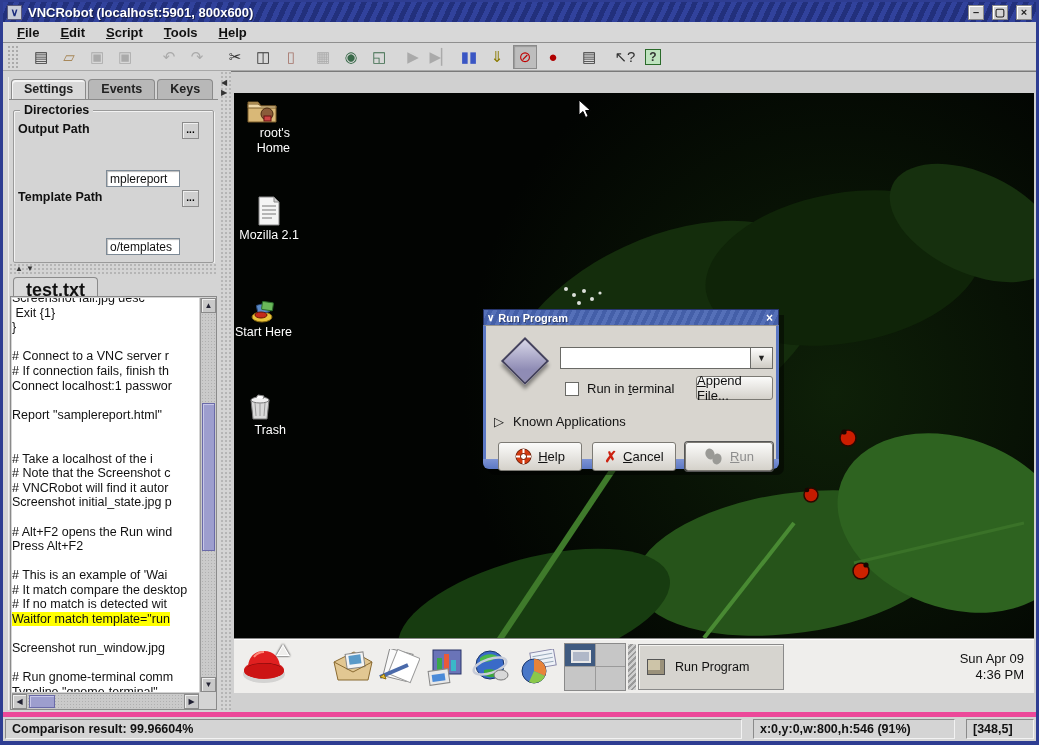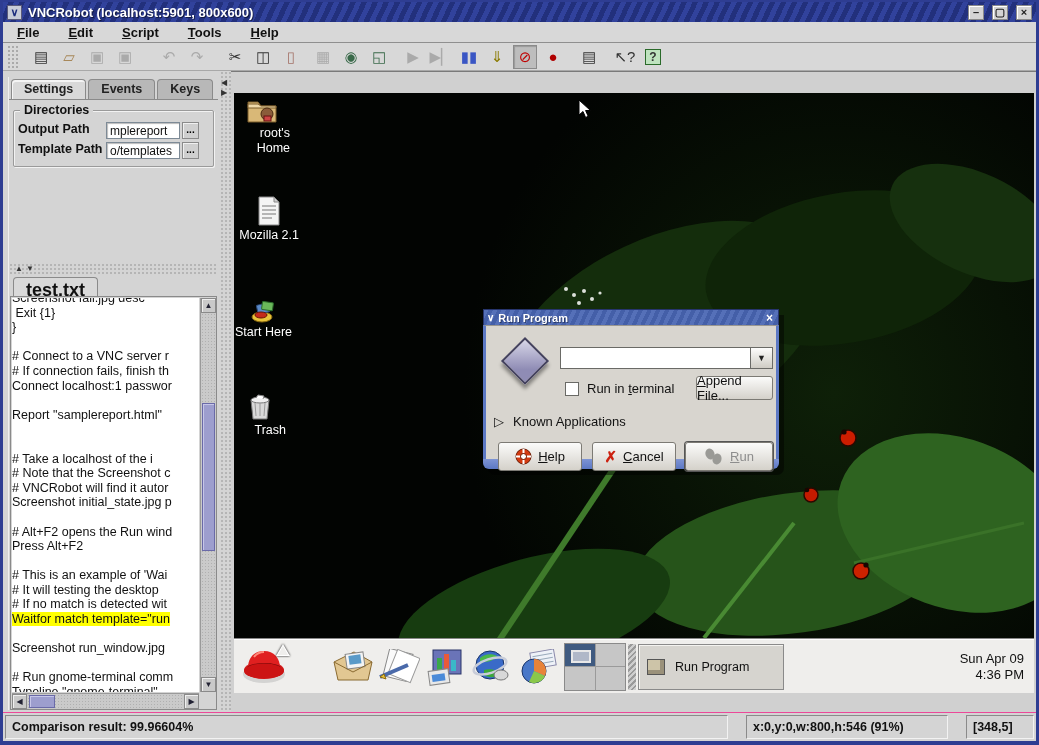--- a/index.html
+++ b/index.html
@@ -13,21 +13,21 @@
   .title-icon { width:15px; height:15px; background:#c8ccd8; border:1px solid #5a5a7a; color:#1c2c7c;
     font-weight:bold; font-size:11px; line-height:13px; text-align:center; }
   .title-text { color:#fff; font-weight:bold; font-size:13px; flex:1;
     text-shadow:1px 1px 0 rgba(0,0,0,.5); white-space:nowrap; }
   .win-btn { width:16px; height:15px; background:#d4d4d4; border:1px solid #8a8a8a;
     box-shadow:inset 1px 1px 0 #fff; font-size:11px; line-height:13px; text-align:center;
     font-weight:bold; color:#222; margin-left:2px; }
 
   
   .menubar { position:absolute; left:3px; top:22px; right:3px; height:21px; background:#d8d8d8;
-    border-bottom:1px solid #8f8f8f; display:flex; align-items:center; gap:16px; padding:0 10px; }
+    border-bottom:1px solid #8f8f8f; display:flex; align-items:center; gap:8px; padding:0 10px; }
   .menu-item { font-weight:bold; font-size:13px; color:#111; padding:2px 9px 2px 4px; }
 
   
   .toolbar { position:absolute; left:3px; top:43px; right:3px; height:28px; background:#d8d8d8;
     border-bottom:1px solid #a8a8a8; display:flex; align-items:center; padding-left:4px; }
   .tb-handle { width:12px; height:24px; margin-right:8px;
     background-image:radial-gradient(#aaa 28%, transparent 30%); background-size:4px 4px; }
   .tb { width:24px; height:24px; display:flex; align-items:center; justify-content:center; margin:0 2px; }
   .tb-g { font-size:15px; color:#333; line-height:1; }
   .tb.dis .tb-g { color:#aaa; }
@@ -47,21 +47,21 @@
   .tab.active { background:#d9d9d9; box-shadow:inset 1px 2px 0 #f4f4f4; }
   .settings-pane { position:absolute; left:0; top:22px; right:0; height:162px;
     border-top:1px solid #8a8a8a; padding:3px 4px; }
   .group { position:relative; border:1px solid #9a9a9a; box-shadow:1px 1px 0 #f2f2f2 inset, 1px 1px 0 #f2f2f2;
     border-radius:2px; margin-top:7px; padding:8px 4px 4px; }
   .group-title { position:absolute; top:-8px; left:6px; background:#d4d4d4; padding:0 4px;
     font-weight:bold; font-size:12.5px; color:#111; }
   .frow { display:flex; align-items:flex-start; margin:3px 0; }
   .flabel { font-weight:bold; font-size:12.5px; color:#111; white-space:nowrap; }
   .tfield { height:17px; background:#fff; border:1px solid #7d8a96; box-shadow:inset 1px 1px 1px #bbb;
-    font-size:12px; padding:1px 3px; white-space:nowrap; overflow:hidden; line-height:14px; color:#111; }
+    font-size:12px; padding:1px 3px; white-space:nowrap; overflow:hidden; line-height:14px; color:#111;margin-top:48px; }
   .browse-btn { width:17px; height:17px; margin-left:2px; background:#cfcfcf; border:1px solid #8a8a8a;
     box-shadow:inset 1px 1px 0 #f0f0f0; font-weight:bold; font-size:10px; text-align:center; line-height:14px; }
   .cbx { width:13px; height:13px; background:#fff; border:1px solid #666; font-size:11px; font-weight:bold;
     line-height:11px; text-align:center; margin-right:6px; flex:none; }
 
   
   .h-splitter { position:absolute; left:0; right:0; top:186px; height:12px;
     background-image:radial-gradient(#b5b5b5 28%, transparent 32%); background-size:4px 4px;
     background-color:#d4d4d4; display:flex; gap:3px; padding-left:6px; align-items:center; }
   .mini-arrow { font-size:8px; color:#333; line-height:1; }
@@ -163,21 +163,21 @@
   .btnrow-cancel { position:absolute; left:106px; top:116px; width:84px; height:29px; }
   .btnrow-run    { position:absolute; left:199px; top:116px; width:88px; height:29px;
     box-shadow:0 0 0 1px #555; color:#8d8d8d; }
   .btnrow-run .mn, .btnrow-run span { color:#8d8d8d; }
   .mn { text-decoration:underline; }
   .x-icon { color:#cc2211; font-weight:bold; font-size:15px; }
   u { text-decoration:underline; }
 
   
   .statusbar { position:absolute; left:3px; right:3px; bottom:4px; height:29px; background:#d4d4d4;
-    border-top:1px solid #ec4899; display:flex; align-items:stretch; padding:2px; gap:18px; }
+    border-top:5px solid #ec4899; display:flex; align-items:stretch; padding:2px; gap:11px; }
   .scell { border:1px solid; border-color:#8a8a8a #f2f2f2 #f2f2f2 #8a8a8a; display:flex;
     align-items:center; padding:0 6px; font-weight:bold; font-size:12.5px; color:#111; white-space:nowrap; }
   .scell.grow { flex:1; }
 </style>
 </head>
 <body>
 
 <div id="app">
 
   <div class="titlebar">
@@ -312,21 +312,21 @@
               <div class="eline">&nbsp;</div>
               <div class="eline"><span># Take a localhost of the i</span></div>
               <div class="eline"><span># Note that the Screenshot c</span></div>
               <div class="eline"><span># VNCRobot will find it autor</span></div>
               <div class="eline"><span>Screenshot initial_state.jpg p</span></div>
               <div class="eline">&nbsp;</div>
               <div class="eline"><span># Alt+F2 opens the Run wind</span></div>
               <div class="eline"><span>Press Alt+F2</span></div>
               <div class="eline">&nbsp;</div>
               <div class="eline"><span># This is an example of 'Wai</span></div>
-              <div class="eline"><span># It will testing the desktop</span></div>
+              <div class="eline"><span># It match compare the desktop</span></div>
               <div class="eline"><span># If no match is detected wit</span></div>
               <div class="eline"><span class="hl">Waitfor match template="run</span></div>
               <div class="eline">&nbsp;</div>
               <div class="eline"><span>Screenshot run_window.jpg</span></div>
               <div class="eline">&nbsp;</div>
               <div class="eline"><span># Run gnome-terminal comm</span></div>
               <div class="eline"><span>Typeline "gnome-terminal"</span></div>
             </div>
         </div>
         <div class="vsb">

